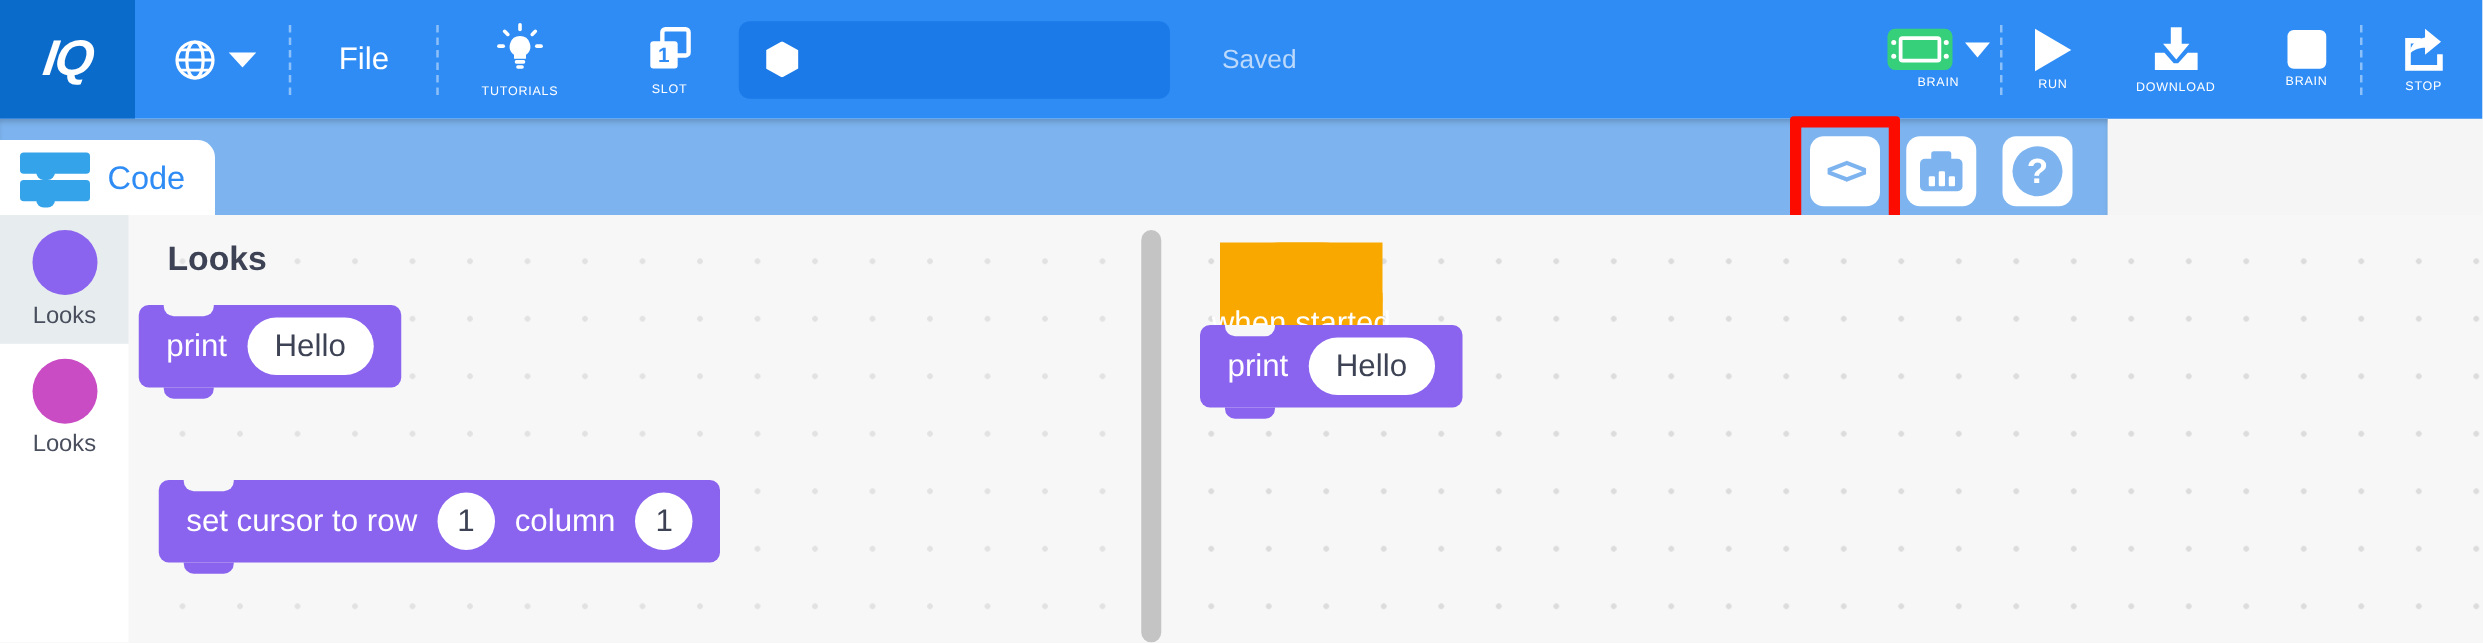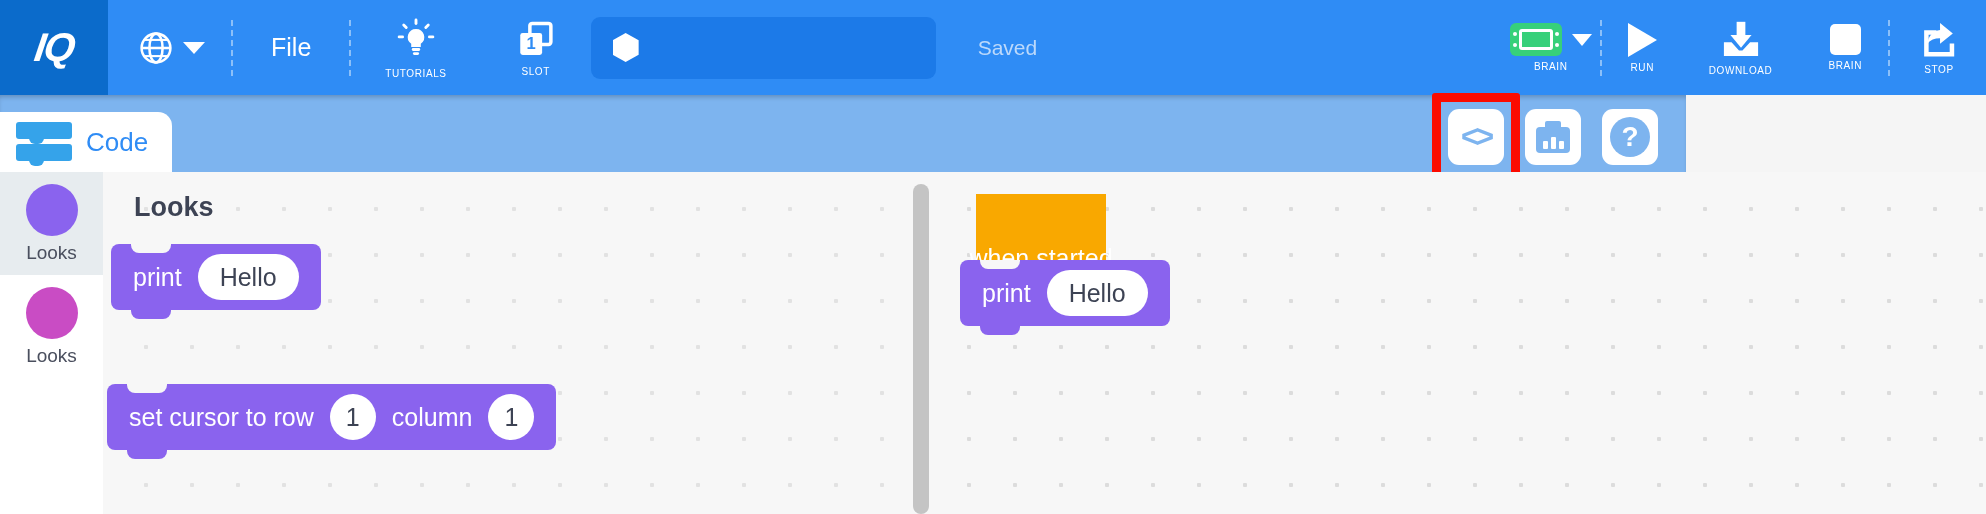--- a/index.html
+++ b/index.html
@@ -455,21 +455,21 @@
 
       <div class="blk blk-purple" style="left:8px; top:72px;">
         <div class="blk-body">
           <span class="notch-top"></span>
           <span class="notch-bot"></span>
           <span>print</span>
           <span class="pill">Hello</span>
         </div>
       </div>
 
-      <div class="blk blk-purple" style="left:4px; top:212px;border-radius:26px;">
+      <div class="blk blk-purple" style="left:24px; top:212px;border-radius:26px;">
         <div class="blk-body">
           <span class="notch-top"></span>
           <span class="notch-bot"></span>
           <span>set cursor to row</span>
           <span class="pill num">1</span>
           <span>column</span>
           <span class="pill num">1</span>
         </div>
       </div>
     </div>

